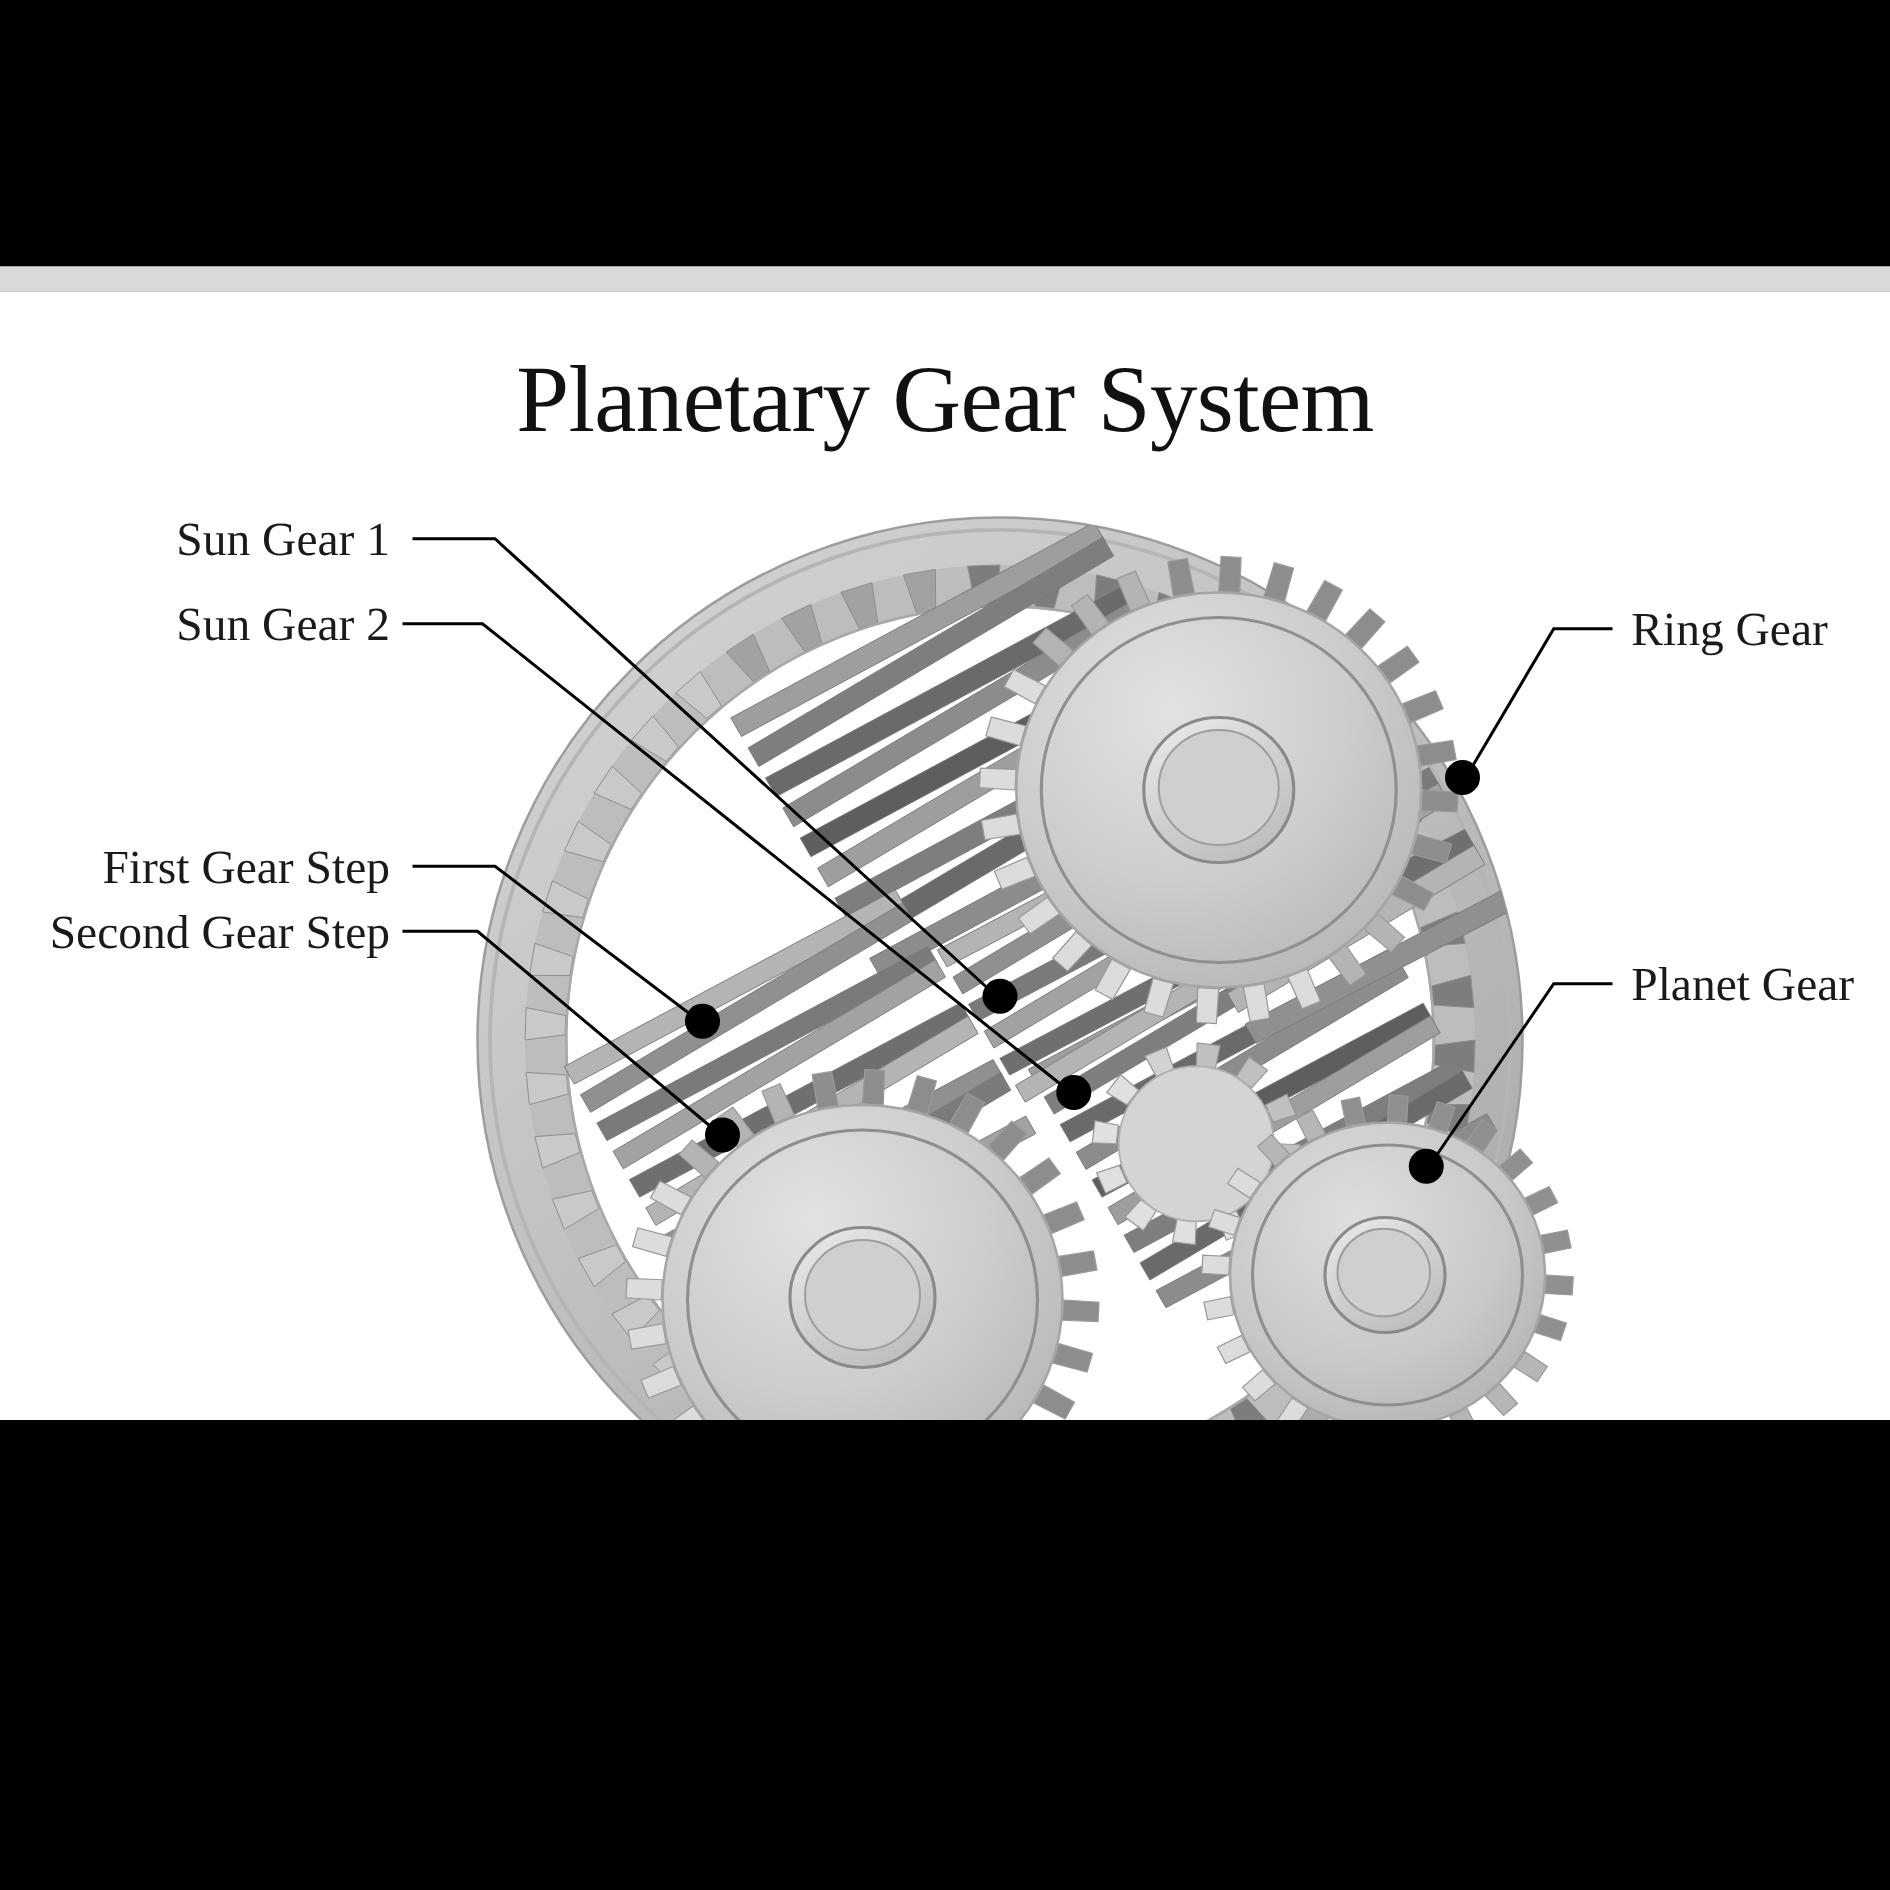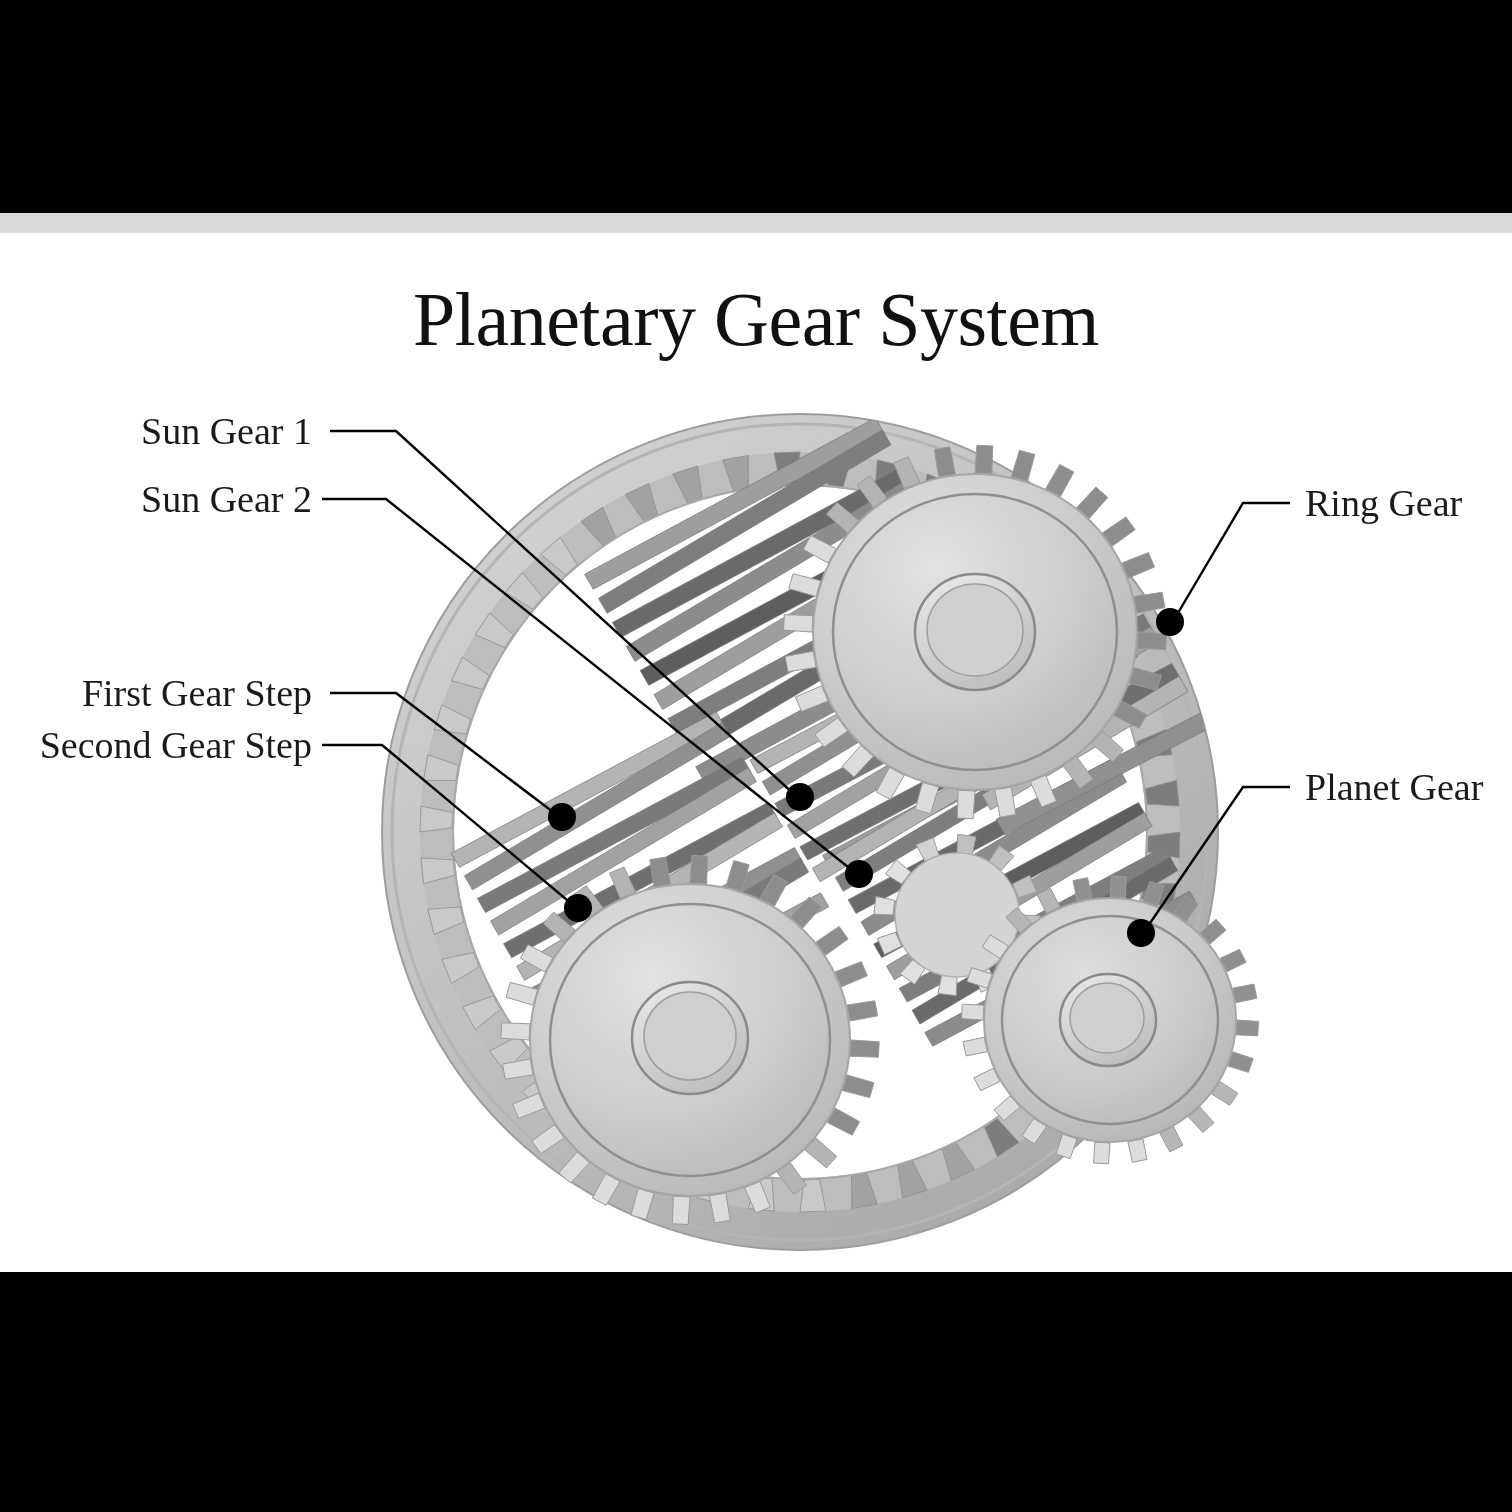--- a/index.html
+++ b/index.html
@@ -4,21 +4,21 @@
 <title>Planetary Gear System</title>
 <style>
   html, body {
     margin: 0;
     padding: 0;
     background: #000;
   }
   #stage {
     position: relative;
     width: 1512px;
-    height: 1272px;
+    height: 1136px;
     background: #000000;
     overflow: hidden;
     font-family: "Liberation Serif", "DejaVu Serif", serif;
   }
   .letterbox {
     position: absolute;
     left: 0;
     width: 100%;
     background: #000000;
   }

